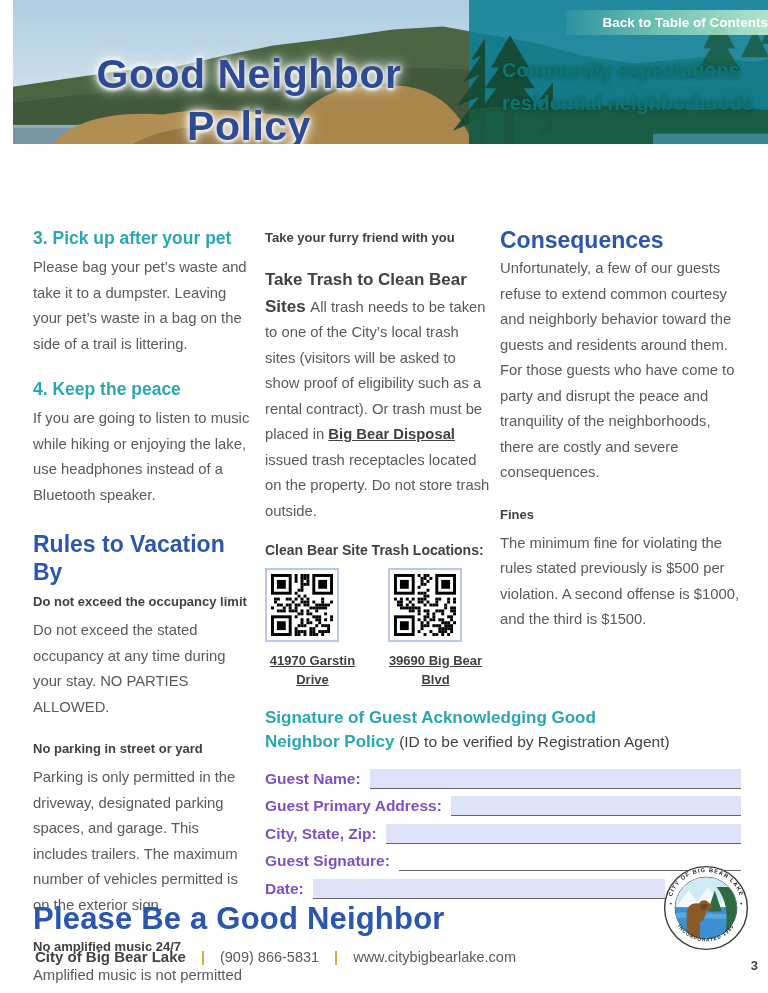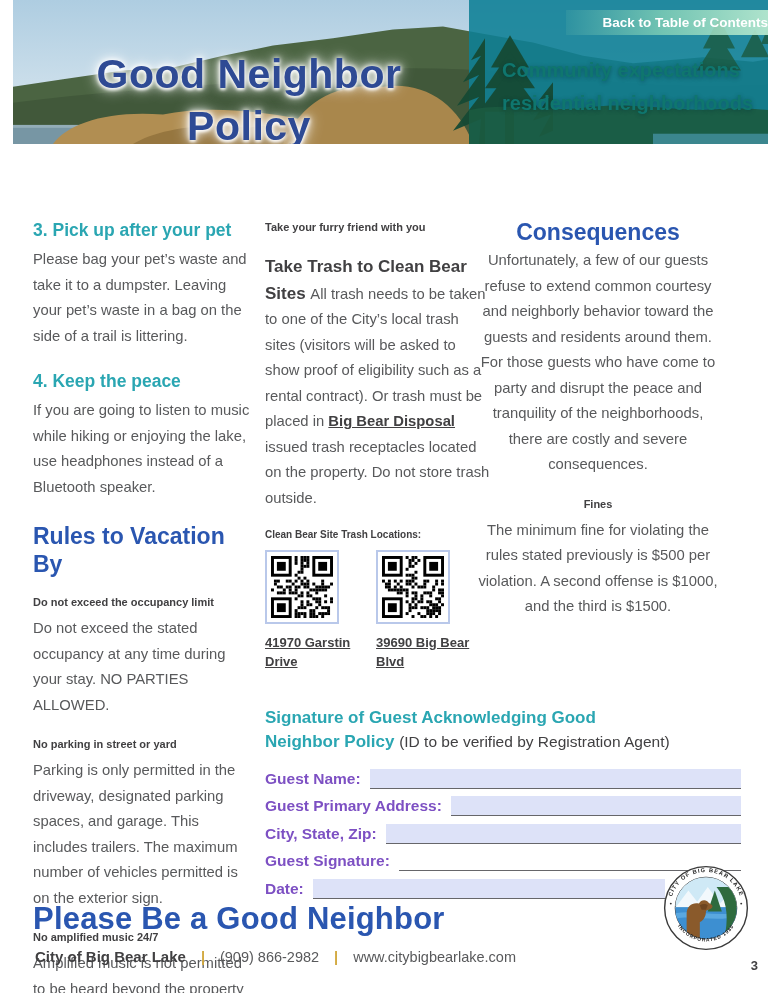--- a/index.html
+++ b/index.html
@@ -15,30 +15,30 @@
   .hero-tag{position:absolute;left:489px;top:54px;width:275px;font-size:20px;font-weight:bold;
     color:#0f766e;line-height:33px;text-shadow:0 1px 4px rgba(0,40,50,.45);}
   .toc-badge{position:absolute;right:0;top:10px;height:25px;display:flex;align-items:center;
     padding:0 13px 0 36px;background:linear-gradient(90deg,rgba(110,190,170,.15),rgba(140,215,185,.75) 45%,rgba(190,236,210,.95));
     color:#fff;font-weight:bold;font-size:13.5px;cursor:pointer;}
 
   
   .col{position:absolute;top:218px;}
   .col1{left:33px;width:224px;}
   .col2{left:265px;width:228px;}
-  .col3{left:476px;width:244px;text-align:center;}
-  .col > :first-child{margin-top:0;}
+  .col3{left:500px;width:244px;}
+  .col > :first-child{margin-top:8px;}
   .h-teal{color:#2aa6b2;font-size:17.5px;font-weight:bold;margin:20px 0 5px;line-height:24px;}
   .h-blue{color:#2a56b0;font-size:23px;font-weight:bold;margin:22px 0 2px;line-height:28px;}
-  .h-dark{color:#414042;font-size:11px;font-weight:bold;margin:17px 0 4px;line-height:19px;}
+  .h-dark{color:#414042;font-size:13px;font-weight:bold;margin:17px 0 4px;line-height:24px;}
   p.body{color:#58595b;font-size:14.8px;line-height:25.5px;margin:0;}
   .lead{color:#414042;font-size:17px;font-weight:bold;}
   .inline-link{color:#414042;font-weight:bold;text-decoration:underline;cursor:pointer;}
-  .small-bold{color:#414042;font-size:10px;font-weight:bold;margin:18px 0 10px;}
-  .qr-row{display:flex;gap:16px;margin-top:2px;}
+  .small-bold{color:#414042;font-size:14px;font-weight:bold;margin:18px 0 10px;}
+  .qr-row{display:flex;gap:28px;margin-top:2px;text-align:center;}
   .qr-item{width:95px;}
   .qr-box{width:62px;height:62px;border:2px solid #b9c8ea;background:#fff;padding:4px;}
   .qr-caption{display:inline-block;margin-top:9px;font-size:13px;font-weight:bold;color:#414042;
     line-height:19px;text-decoration:underline;cursor:pointer;}
 
   
   .sig{position:absolute;left:265px;top:706px;width:476px;}
   .sig-h{font-size:17px;font-weight:bold;color:#2aa6b2;line-height:23.5px;}
   .sig-note{font-size:15.5px;font-weight:normal;color:#414042;}
   .sig-rows{margin-top:8px;}
@@ -115,21 +115,21 @@
       <div>residential neighborhoods</div>
     </div>
   </div>
 
   <div class="col col1">
     <div class="h-teal">3. Pick up after your pet</div>
     <p class="body">Please bag your pet’s waste and take it to a dumpster. Leaving your pet’s waste in a bag on the side of a trail is littering.</p>
     <div class="h-teal">4. Keep the peace</div>
     <p class="body">If you are going to listen to music while hiking or enjoying the lake, use headphones instead of a Bluetooth speaker.</p>
     <div class="h-blue">Rules to Vacation By</div>
-    <div class="h-dark" style="margin-top:15px;">Do not exceed the occupancy limit</div>
+    <div class="h-dark" style="margin-top:4px;">Do not exceed the occupancy limit</div>
     <p class="body">Do not exceed the stated occupancy at any time during your stay. NO PARTIES ALLOWED.</p>
     <div class="h-dark">No parking in street or yard</div>
     <p class="body">Parking is only permitted in the driveway, designated parking spaces, and garage. This includes trailers. The maximum number of vehicles permitted is on the exterior sign.</p>
     <div class="h-dark">No amplified music 24/7</div>
     <p class="body">Amplified music is not permitted to be heard beyond the property line 24/7. Close your windows to avoid music carrying beyond the property line.</p>
 
   </div>
 
   <div class="col col2">
     <div class="h-dark">Take your furry friend with you</div>
@@ -433,21 +433,21 @@
         <span class="f-label">Date:</span>
         <div class="f-field short"></div>
       </div>
     </div>
   </div>
 
   <div class="footer-title">Please Be a Good Neighbor</div>
   <div class="contact">
     <span class="city">City of Big Bear Lake</span>
     <span class="sep">|</span>
-    <span>(909) 866-2982</span>
+    <span>(909) 866-5831</span>
     <span class="sep">|</span>
     <span class="link">www.citybigbearlake.com</span>
   </div>
 
   <svg class="seal" viewBox="0 0 100 100">
     <circle cx="50" cy="50" r="47" fill="#fff" stroke="#3a3a3a" stroke-width="1.6"></circle>
     <circle cx="50" cy="50" r="35" fill="#cfe9f6" stroke="#333" stroke-width="1"></circle>
     <clipPath id="sealclip">
         <circle cx="50" cy="50" r="35"></circle>
       </clipPath>

